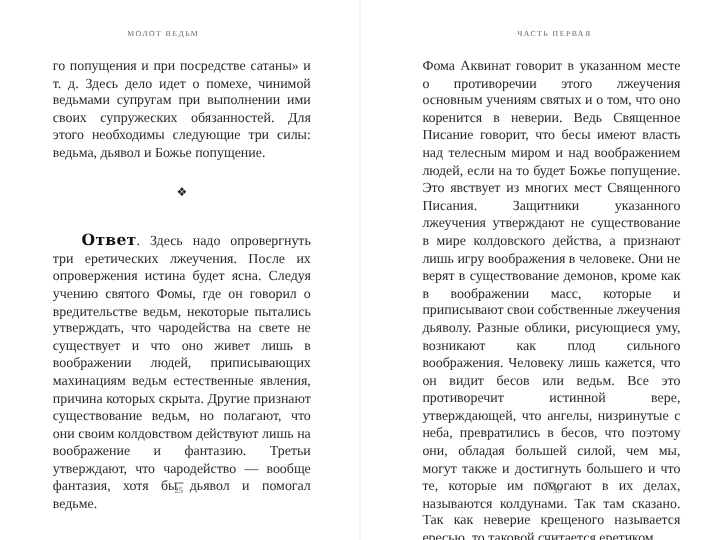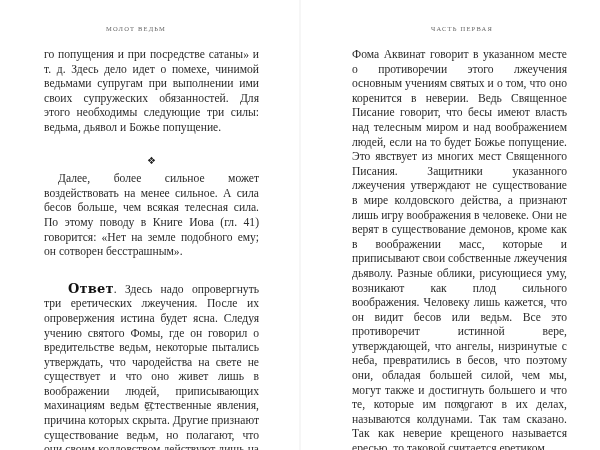--- a/index.html
+++ b/index.html
@@ -29,21 +29,20 @@
             background: linear-gradient(to right, #fafafa, #f2f2f2, #fafafa); }
 </style>
 </head>
 <body>
 
 <div class="page left">
   <div class="running-head">МОЛОТ ВЕДЬМ</div>
   <div class="col" style="top:48px;">
     <p>го попущения и при посредстве сатаны» и т. д. Здесь дело идет о помехе, чинимой ведьмами супругам при выполнении ими своих супружеских обязанностей. Для этого необходимы следующие три силы: ведьма, дьявол и Божье попущение.</p>
     <div class="ornament">❖</div>
-    <p class="indent">Далее, более сильное может воздействовать на менее сильное. А сила бесов больше, чем всякая телесная сила. По этому поводу в Книге Иова (гл. 41) говорится: «Нет на земле подобного ему; он сотворен бесстрашным».</p>
     <div class="gap"></div>
     <p class="indent"><span class="answer-label">Ответ</span><span>. Здесь надо опровергнуть три еретических лжеучения. После их опровержения истина будет ясна. Следуя учению святого Фомы, где он говорил о вредительстве ведьм, некоторые пытались утверждать, что чародейства на свете не существует и что оно живет лишь в воображении людей, приписывающих махинациям ведьм естественные явления, причина которых скрыта. Другие признают существование ведьм, но полагают, что они своим колдовством действуют лишь на воображение и фантазию. Третьи утверждают, что чародейство — вообще фантазия, хотя бы дьявол и помогал ведьме.</span></p>
 
   </div>
   <div class="folio"><span class="bar"></span><span>25</span></div>
 </div>
 
 <div class="gutter"></div>
 
 <div class="page right">

